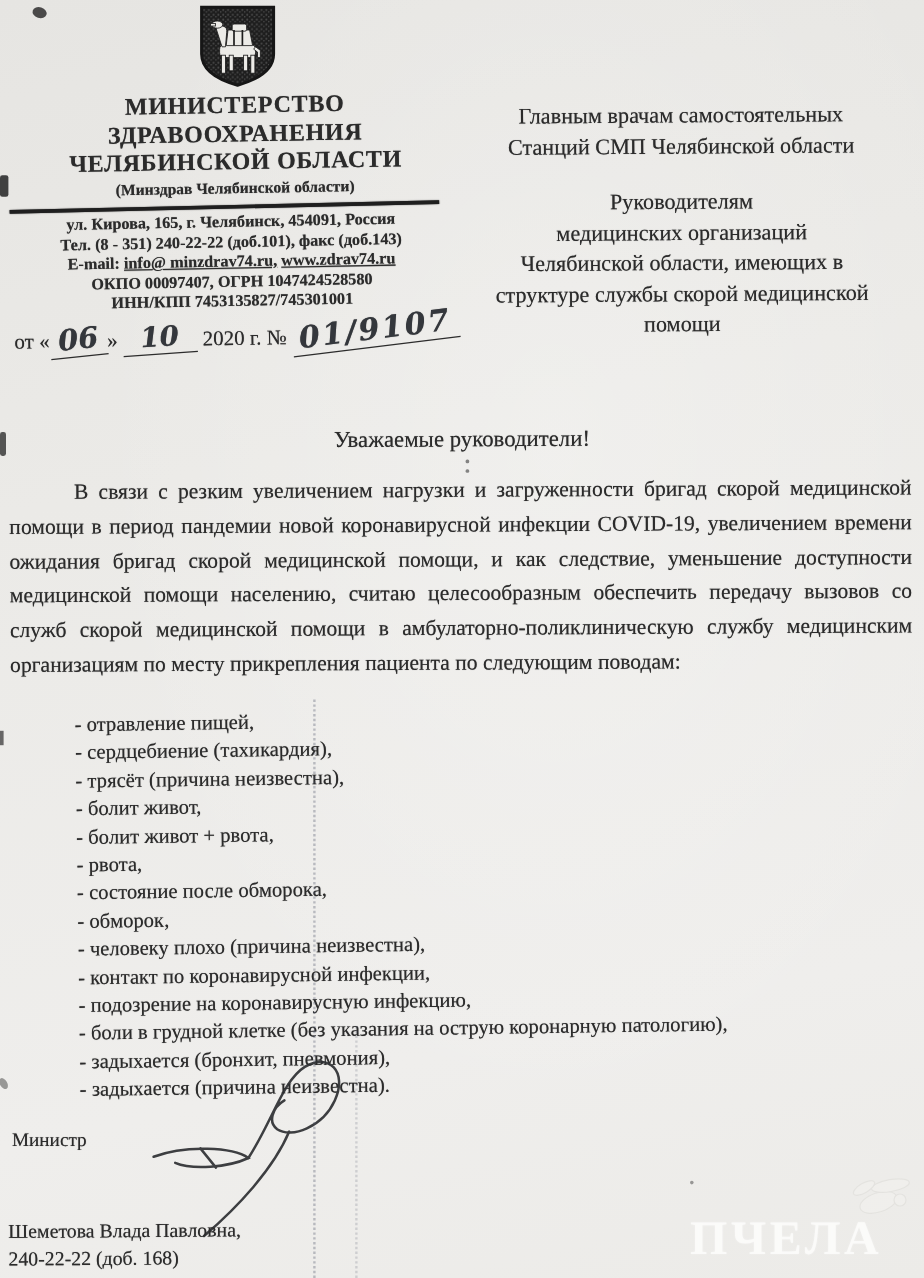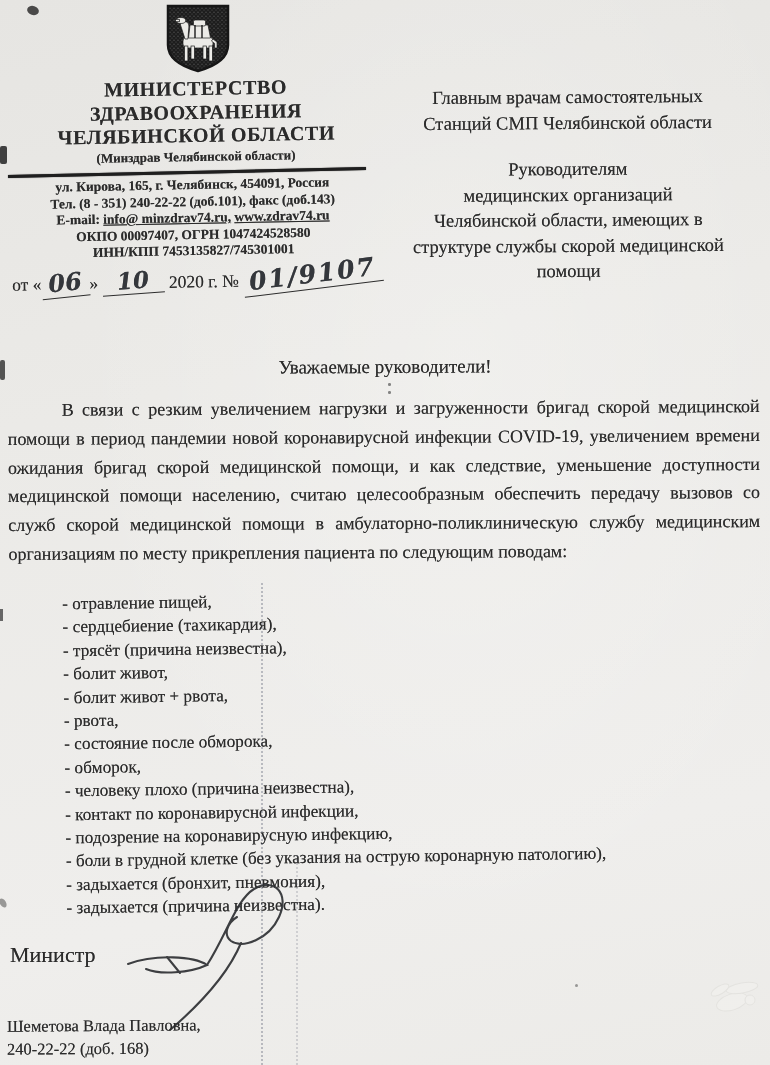--- a/index.html
+++ b/index.html
@@ -35,21 +35,21 @@
   
   .addressee{left:372px;top:85px;width:392px;font-size:18.5px;line-height:25.5px;transform:rotate(-0.4deg);}
   .addr-gap{height:21px;}
 
   
   .salutation{left:0;top:356px;width:770px;font-size:19px;transform:rotate(-0.3deg);}
   .para{left:8px;top:394px;width:752px;font-size:18px;line-height:28.8px;text-align:justify;text-indent:54px;transform:rotate(-0.3deg);}
   .reasons{left:62px;top:583px;width:700px;font-size:17.2px;line-height:23.4px;transform:rotate(-0.8deg);transform-origin:670px 0;}
 
   
-  .minister{left:10px;top:942px;font-size:22px;}
+  .minister{left:10px;top:942px;font-size:16px;}
   .signer{left:560px;top:946px;width:200px;text-align:right;font-size:18px;}
   .executor{left:7px;top:1014px;font-size:16.5px;line-height:23px;transform:rotate(-0.4deg);}
   .sig-svg{left:100px;top:872px;}
 
   
   .watermark{left:575px;top:1008px;width:195px;font-size:40px;font-weight:bold;letter-spacing:3px;
     color:rgba(253,253,251,.8);text-shadow:0 0 2px rgba(255,255,255,.4);}
   .bee{left:698px;top:978px;opacity:.55;}
 
   
@@ -160,20 +160,21 @@
       <path d="M67,85 L80,101"></path>
     </g>
   </svg>
 
 
   <div class="abs ink executor">
     <div>Шеметова Влада Павловна,</div>
     <div>240-22-22 (доб. 168)</div>
   </div>
 
+  <div class="abs watermark">ПЧЕЛА</div>
   <svg class="abs bee" width="72" height="36" viewBox="0 0 72 36">
     <g fill="#f3f2ef" stroke="#dddcd8" stroke-width="1">
       <ellipse cx="34" cy="24" rx="16" ry="8" transform="rotate(-18 34 24)"></ellipse>
       <ellipse cx="44" cy="10" rx="16" ry="5" transform="rotate(-10 44 10)"></ellipse>
       <ellipse cx="22" cy="12" rx="10" ry="4" transform="rotate(-30 22 12)"></ellipse>
       <circle cx="52" cy="22" r="5"></circle>
     </g>
   </svg>
 
   <div class="abs fold" style="left:261px;top:583px;height:482px;"></div>

